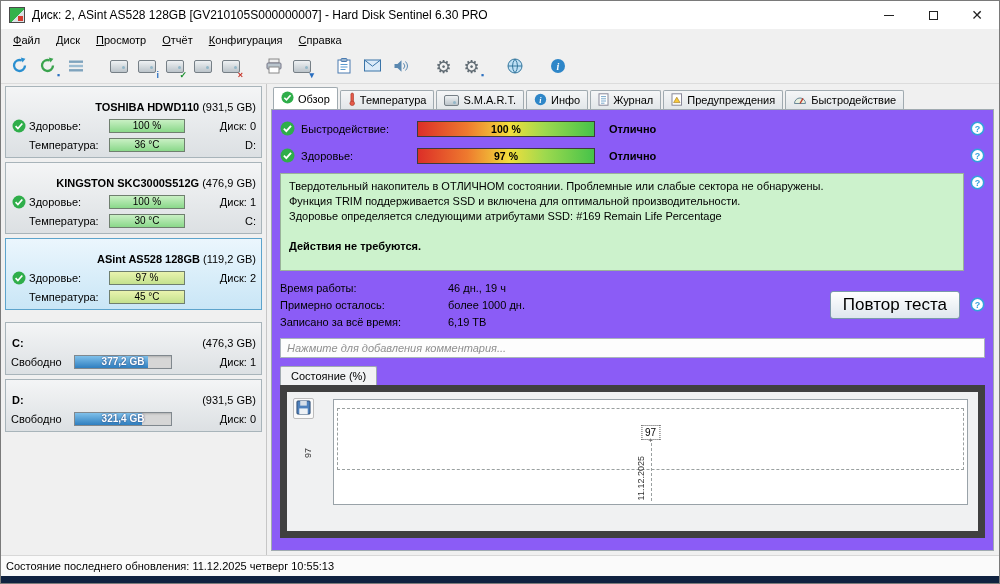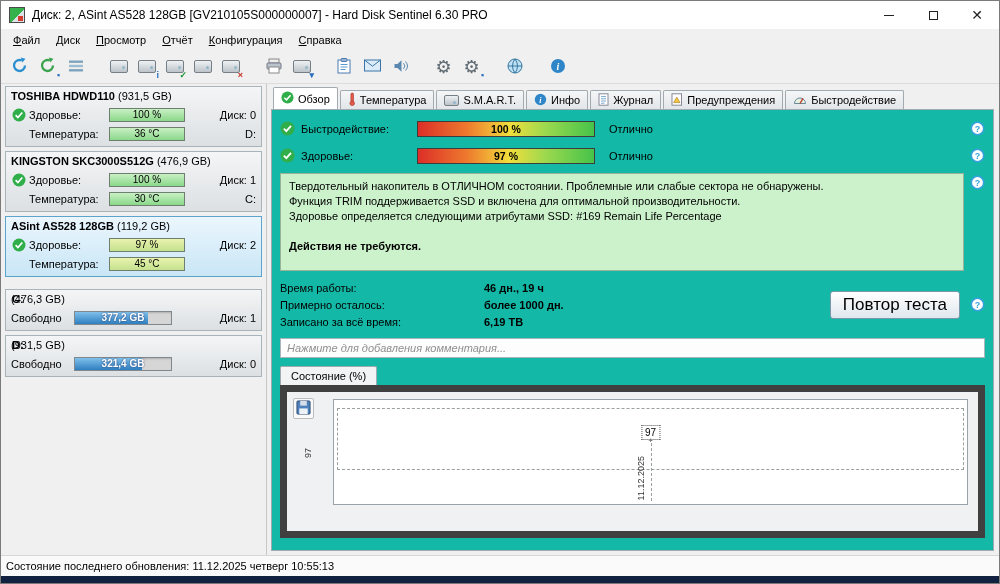--- a/index.html
+++ b/index.html
@@ -30,56 +30,56 @@
 .ovr { position:absolute; right:1px; bottom:0; font-size:9px; font-weight:bold; line-height:9px; }
 .ovr.g { color:#1a8f2e; } .ovr.r { color:#c42a1e; } .ovr.b { color:#2a6fc0; }
 
 
 .content { flex:1; display:flex; min-height:0; background:#f0f0f0; }
 
 
 .sidebar { flex:0 0 266px; border-right:1px solid #c6c6c6; padding:2px 4px; overflow:hidden; }
 .disk-card { border:1px solid #a8b4ba; background:linear-gradient(180deg,#f4f5f6,#dcе0e3); background:linear-gradient(180deg,#f4f5f6,#dce0e3); margin-bottom:4px; padding:2px 5px 3px; }
 .disk-card.selected { background:linear-gradient(180deg,#ebf6fd,#c9e6f6); border-color:var(--selected-border,#5da4cc); }
-.card-head { text-align:left; height:16px; line-height:15px; white-space:nowrap; position:relative; }
+.card-head { text-align:right; height:16px; line-height:15px; white-space:nowrap; position:relative;margin-top:11px; }
 .part-card .card-head b { position:absolute; left:1px; }
 .row { display:flex; align-items:center; height:19px; gap:3px; }
 .ind { width:15px; flex:0 0 15px; display:flex; align-items:center; justify-content:center; }
 .row .lbl { flex:0 0 77px; white-space:nowrap; }
 .part-card .row .lbl { flex:0 0 60px; }
 .row .rgt { margin-left:auto; white-space:nowrap; }
 .bar-mini { flex:0 0 76px; height:14px; border:1px solid #6f7f6f; display:flex; align-items:center; justify-content:center; font-size:10px; background:linear-gradient(180deg,#c9f0c4,#8ad88a); }
 .bar-mini.warn { background:linear-gradient(180deg,#e9f3ae,#c4e18e); }
 .bar-usage { flex:0 0 98px; height:14px; border:1px solid #80888e; background:#d6d6d6; position:relative; box-shadow:inset 1px 1px 2px rgba(0,0,0,.18); }
 .bar-usage .fill { position:absolute; top:0; left:0; bottom:0; background:linear-gradient(180deg,#7fc0ea,var(--usage-blue,#2f7fc0)); }
 .bar-usage .txt { position:absolute; inset:0; display:flex; align-items:center; justify-content:center; color:#fff; font-weight:bold; font-size:10px; text-shadow:0 0 2px rgba(0,0,60,.7); }
 .side-spacer { height:8px; }
 
 
 .main { flex:1; display:flex; flex-direction:column; padding:3px 5px 4px 4px; min-width:0; }
 .tabstrip { display:flex; align-items:flex-end; gap:2px; padding-left:2px; }
 .tab { display:flex; align-items:center; gap:4px; padding:0 7px; border:1px solid #a0aab0; border-bottom:none; border-radius:2px 2px 0 0; background:linear-gradient(180deg,#f5f6f7,#e2e6e9); height:19px; white-space:nowrap; }
 .tab.active { background:#fff; height:22px; }
-.panel { flex:1; background:#14b8a6; border:1px solid #a0aab0; padding:5px 8px 12px; display:flex; flex-direction:column; min-height:0; }
+.panel { flex:1; background:#8b5cf6; border:1px solid #a0aab0; padding:5px 8px 12px; display:flex; flex-direction:column; min-height:0; }
 
 .metric { display:flex; align-items:center; height:27px; gap:6px; }
 .metric .mlbl { flex:0 0 110px; }
 .bar-big { flex:0 0 178px; height:16px; border:1px solid #3c3c3c; display:flex; align-items:center; justify-content:center; font-weight:bold; font-size:10.5px; background:linear-gradient(90deg,#dc2f28 0%,#ee7a2e 28%,#f2de3c 52%,#9ed94e 72%,#46c34a 100%); }
-.metric .status { font-weight:normal; margin-left:8px; }
+.metric .status { font-weight:bold; margin-left:8px; }
 .hcol { margin-left:auto; flex:0 0 15px; display:flex; justify-content:center; }
 
 .summary-row { display:flex; gap:6px; margin:4px 0 6px; align-items:flex-start; }
 .summary { flex:1; background:var(--info-green,#ccf2cc); border:1px solid #99b299; padding:5px 8px; line-height:15px; min-height:98px; }
 .summary .action { font-weight:bold; margin-top:15px; }
 
 .stats-row { display:flex; align-items:center; margin:2px 0 6px; }
 .stats { flex:1; }
 .stat { display:flex; height:17px; align-items:center; }
 .stat .slbl { flex:0 0 168px; }
-.stat .sval { font-weight:bold;margin-left:36px; }
+.stat .sval { font-weight:normal; }
 .retest { margin-right:10px; padding:3px 12px; border:1px solid #7a98ac; border-radius:3px; background:linear-gradient(180deg,#ffffff,#dfe7ee); font-size:17px; font-family:inherit; }
 
 .comment-row { margin:2px 0 8px; display:flex; }
 input.comment { flex:1; height:20px; border:1px solid #aab4bc; padding:0 6px; font-family:inherit; font-size:11px; background:#fdfdfd; }
 input.comment::placeholder { color:#8f8f8f; font-style:italic; }
 
 .chart-tab { display:inline-flex; align-items:center; padding:0 10px; border:1px solid #a0aab0; border-bottom:none; border-radius:2px 2px 0 0; background:#f2f3f4; height:19px; width:max-content; }
 .chart-panel { flex:1; border:7px solid #404040; background:#f0f1f2; position:relative; min-height:110px; }
 .save-btn { position:absolute; left:6px; top:6px; width:21px; height:21px; display:flex; align-items:center; justify-content:center; border:1px solid #bcbcbc; background:#fafafa; border-radius:2px; }
 .plot { position:absolute; left:46px; right:10px; top:7px; bottom:26px; background:#fff; border:1px solid #99a2a8; }

